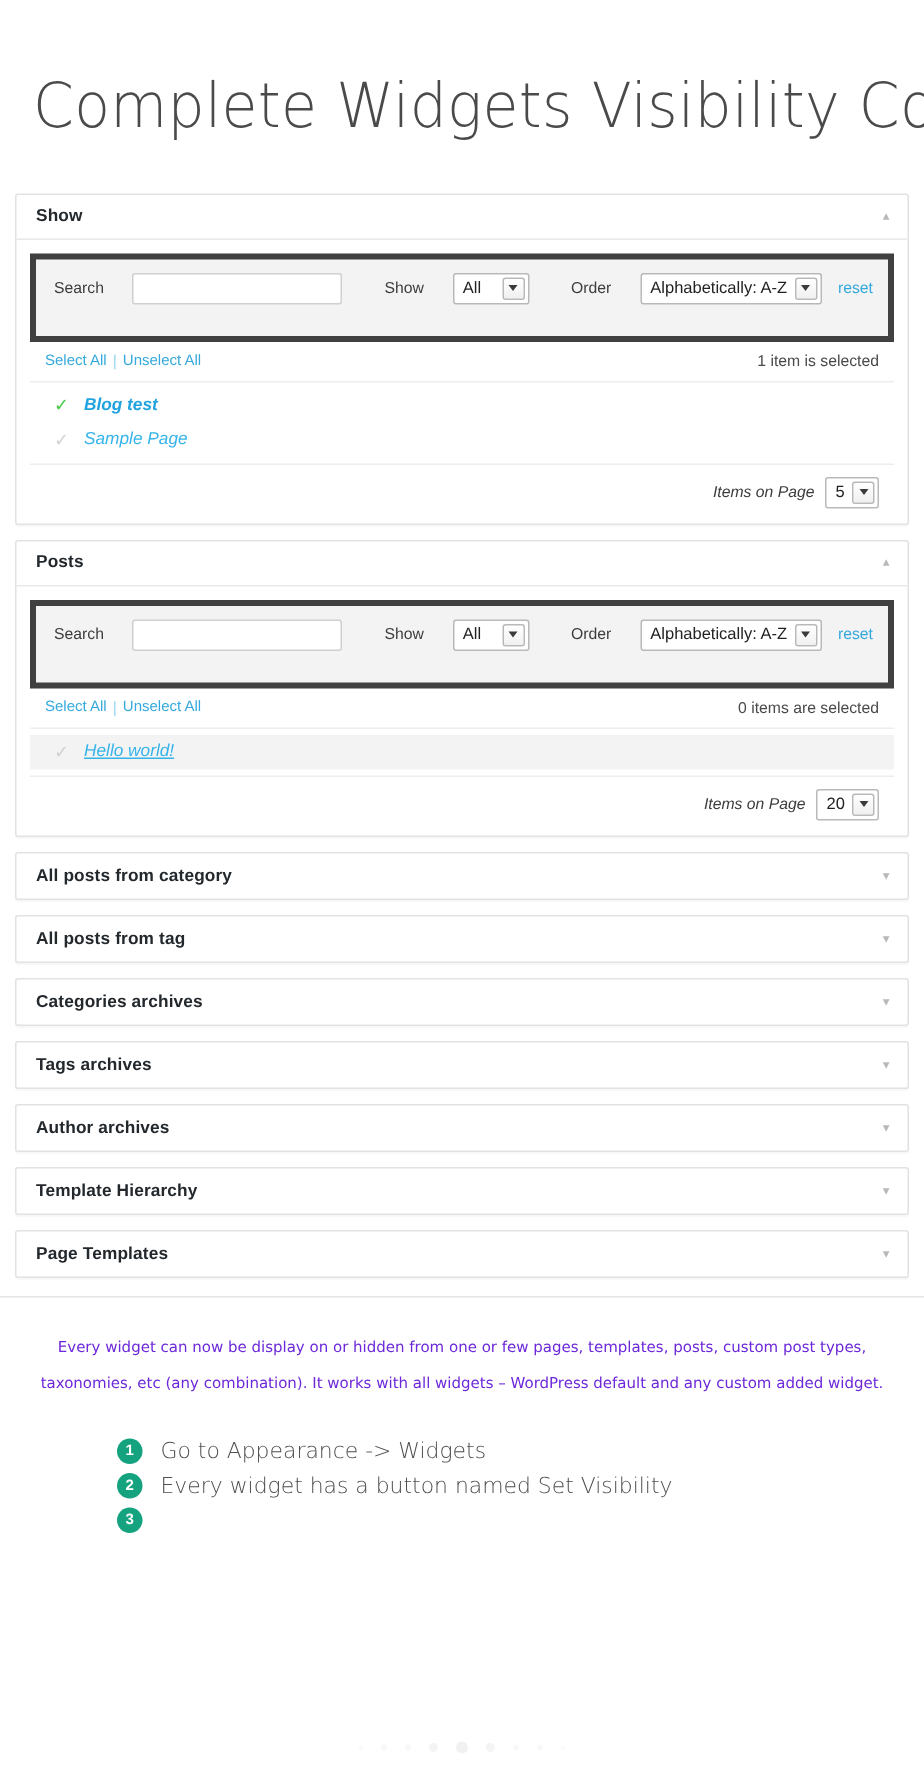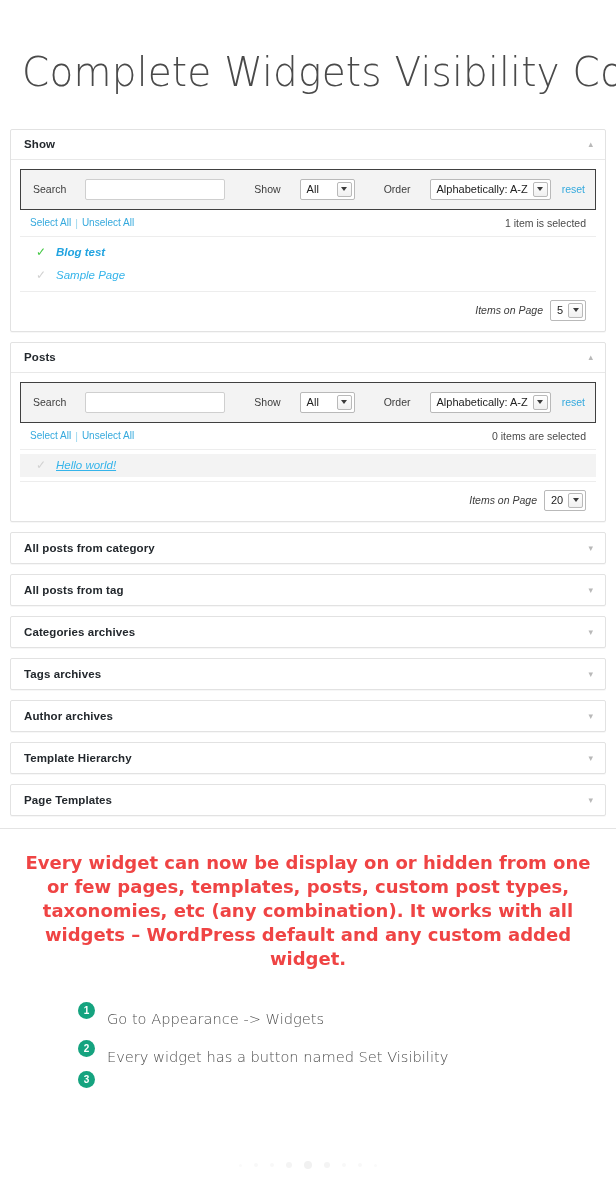--- a/index.html
+++ b/index.html
@@ -61,24 +61,24 @@
     color: #b9b9b9;
     line-height: 1;
   }
 
   
   .filter-bar {
     background: #f3f3f3;
     border-bottom: 1px solid #e8e8e8;
     display: flex;
     align-items: center;
-    padding: 9px 10px 9px 12px;
+    padding: 9px 10px 21px 12px;
     gap: 11px;
     margin: 9px 9px 0 9px;
-    border: 1px solid #404040;
+    border: 4px solid #404040;
   }
   .f-label {
     font-size: 10.5px;
     color: #3c3c3c;
     margin-right: 8px;
     white-space: nowrap;
   }
   .search-input {
     width: 140px;
     height: 21px;
@@ -190,24 +190,24 @@
   }
   .items-footer .f-label { margin-right: 7px; font-style: italic; }
 
   
   .desc-sep {
     border-top: 1px solid #e4e4e4;
     margin: 12px 0 0 0;
   }
   .desc {
     font-family: "DejaVu Sans", sans-serif;
-    font-weight: 700;
+    font-weight: 400;
     text-align: center;
-    color: #ef4444;
-    font-size: 18px;
+    color: #6d28d9;
+    font-size: 10px;
     line-height: 24px;
     padding: 22px 22px 0 22px;
   }
   .steps {
     margin: 24px 0 0 0;
     padding: 0 0 0 78px;
     list-style: none;
   }
   .step {
     display: flex;
@@ -225,21 +225,20 @@
     align-items: center;
     justify-content: center;
     margin-right: 12px;
     flex: 0 0 auto;
   }
   .step-text {
     font-family: "DejaVu Sans", sans-serif;
     font-weight: 300;
     font-size: 14.6px;
     color: #4f4f4f;
-    margin-top: 15px;
   }
 
   
   .dots {
     position: absolute;
     left: 0; right: 0;
     bottom: 8px;
     display: flex;
     align-items: center;
     justify-content: center;

